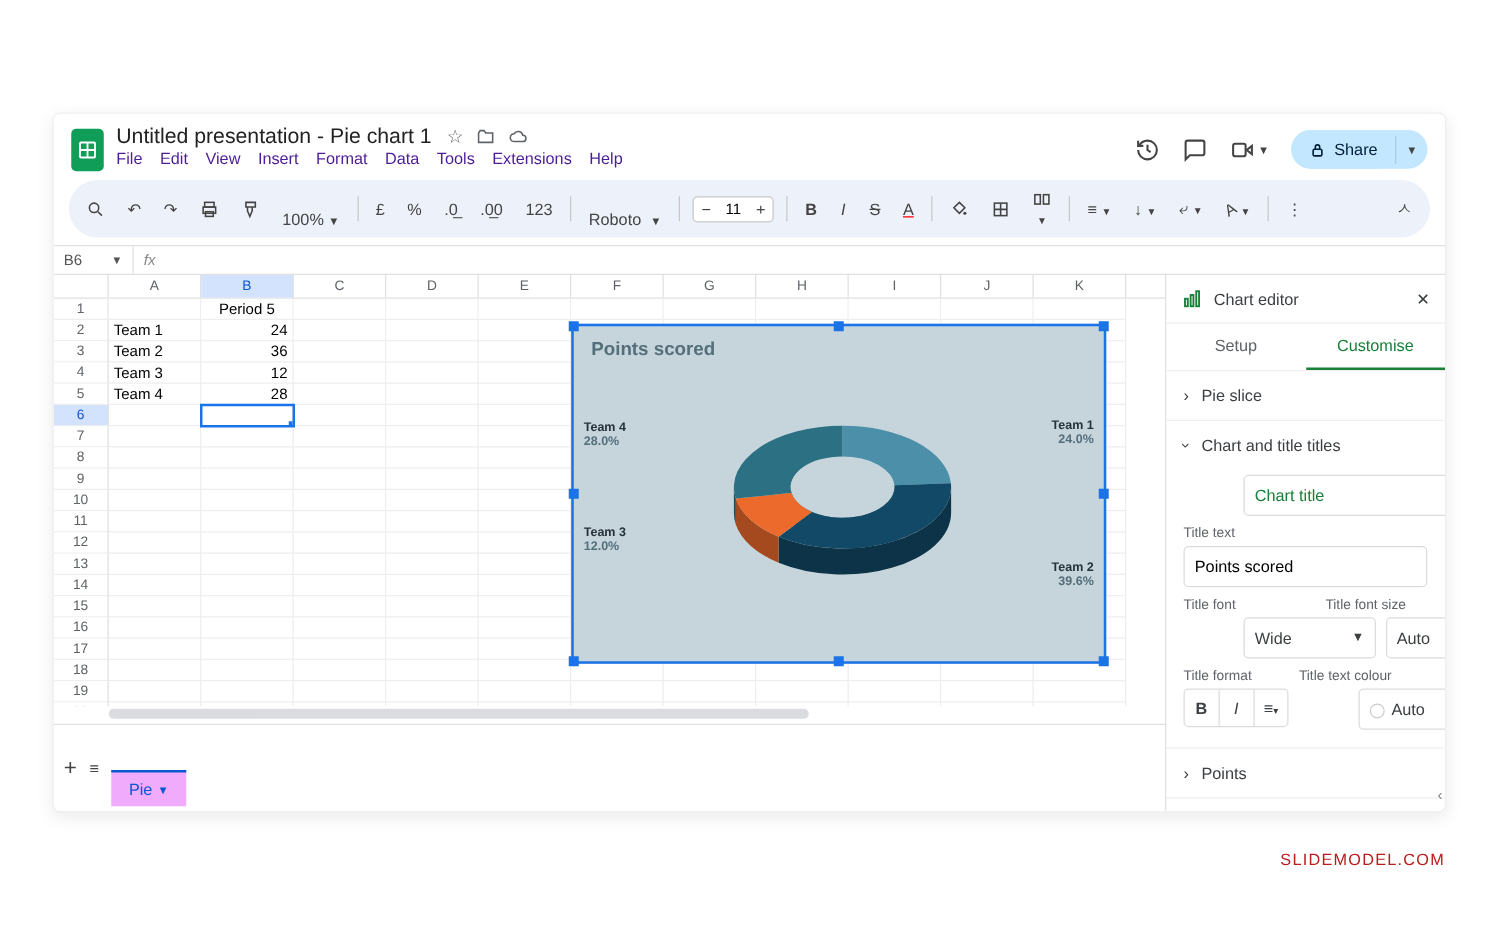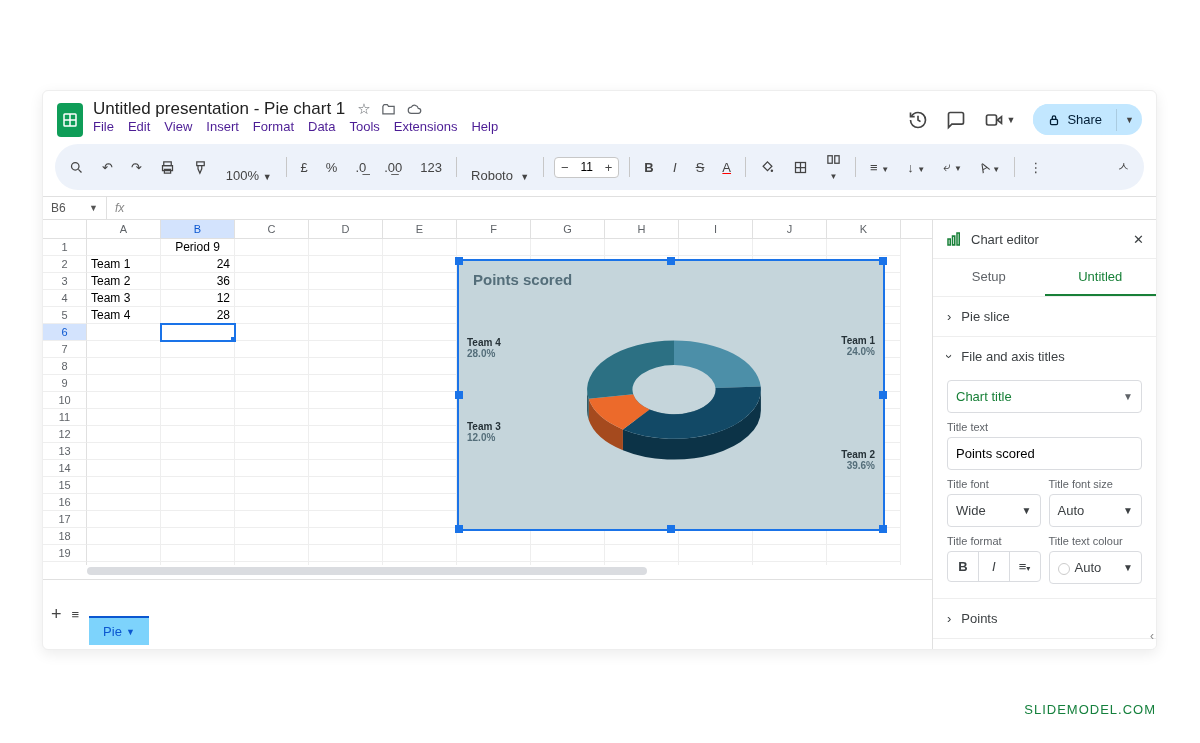--- a/index.html
+++ b/index.html
@@ -59,49 +59,49 @@
 .donut { position: absolute; left: 110px; top: 55px; width: 210px; height: 170px; }
 .dlabel { position: absolute; font-size: 10px; font-weight: bold; color: #263238; }
 .dlabel .pct { color: #546e7a; display: block; font-weight: bold; }
 .lbl-t1 { right: 8px; top: 74px; text-align: right;}
 .lbl-t2 { right: 8px; top: 188px; text-align: right;}
 .lbl-t3 { left: 8px; top: 160px; }
 .lbl-t4 { left: 8px; top: 76px; }
 
 .tabs { display: flex; align-items: center; border-top: 1px solid #e0e0e0; padding: 4px 8px; gap: 10px; font-size: 13px; color: #444; }
 .tabs .tab { padding: 6px 14px; border-radius: 0; cursor: pointer; display: flex; align-items: center; gap: 4px; }
-.tabs .tab.active { color: #0b57d0; background: #7dd3fc; border-top: 2px solid #0b57d0; margin-top: 32px; }
+.tabs .tab.active { color: #0b57d0; background: #f0abfc; border-top: 2px solid #0b57d0; margin-top: 32px; }
 
 .sidebar { width: 224px; border-left: 1px solid #e0e0e0; display: flex; flex-direction: column; font-size: 13px; color: #3c4043; background: #fff; }
 .sb-header { display: flex; align-items: center; padding: 10px 12px; gap: 8px; border-bottom: 1px solid #eee; }
 .sb-header .ttl { font-weight: 500; flex: 1; }
 .sb-tabs { display: flex; border-bottom: 1px solid #eee; }
 .sb-tabs .t { flex: 1; text-align: center; padding: 10px 0; cursor: pointer; color: #5f6368; font-size: 13px; font-weight: 500; }
 .sb-tabs .t.active { color: #188038; border-bottom: 2px solid #188038; }
 .sb-body { flex: 1; overflow-y: auto; position: relative; }
 .sb-body::-webkit-scrollbar { width: 8px; }
 .sb-body::-webkit-scrollbar-thumb { background: #bbb; border-radius: 4px; }
 .sb-section { border-bottom: 1px solid #eee; }
 .sb-sec-hdr { display: flex; align-items: center; gap: 10px; padding: 12px 14px; cursor: pointer; color: #3c4043; font-size: 13px; }
 .sb-sec-body { padding: 4px 14px 14px; }
 .sb-field-label { font-size: 11px; color: #5f6368; margin: 8px 0 4px; }
-.sb-select { width: 100%; border: 1px solid #dadce0; border-radius: 4px; padding: 8px 8px; font-size: 13px; background: #fff; display: flex; justify-content: space-between; align-items: center; cursor: pointer; }
+.sb-select { width: 100%; border: 1px solid #dadce0; border-radius: 4px; padding: 8px 8px; font-size: 13px; background: #fff; display: flex; justify-content: space-between; align-items: center; cursor: pointer; margin-left: 48px; }
 .sb-select.green { color: #188038; font-weight: 500; }
 .sb-input { width: 100%; border: 1px solid #dadce0; border-radius: 4px; padding: 8px; font-size: 13px; }
 .sb-row2 { display: flex; gap: 8px; }
 .sb-row2 > div { flex: 1; }
 .fmt-group { display: flex; border: 1px solid #dadce0; border-radius: 4px; overflow: hidden; }
 .fmt-group .b { flex: 1; text-align: center; padding: 7px 0; border-right: 1px solid #dadce0; cursor: pointer; font-size: 13px; }
 .fmt-group .b:last-child { border-right: none; }
 .color-swatch { width: 12px; height: 12px; border: 1px solid #ccc; border-radius: 50%; display: inline-block; margin-right: 5px; vertical-align: middle; }
 .sidebar-collapse { position: absolute; right: 2px; bottom: 6px; font-size: 12px; color: #888; cursor: pointer; }
 .hscroll { height: 10px; margin: 2px 12px 2px 44px; }
 .hscroll .thumb { height: 8px; background: #dadce0; border-radius: 4px; width: 560px; }
 
-.watermark { position: absolute; right: 44px; bottom: 26px; font-size: 13px; letter-spacing: 1px; color: #15803d; }
+.watermark { position: absolute; right: 44px; bottom: 48px; font-size: 13px; letter-spacing: 1px; color: #b91c1c; }
 svg { display: block; }
 </style>
 </head>
 <body>
 
 <div class="app-frame">
 
   <div class="titlebar">
     <div class="logo">
       <svg viewBox="0 0 24 24" fill="#fff">
@@ -267,21 +267,21 @@
           <div class="ch" style="width: 74px;">H</div>
           <div class="ch" style="width: 74px;">I</div>
           <div class="ch" style="width: 74px;">J</div>
           <div class="ch" style="width: 74px;">K</div>
         </div>
       <div class="grid" id="grid">
 
         <div class="row">
             <div class="rh">1</div>
             <div class="cell header"></div>
-            <div class="cell header">Period 9</div>
+            <div class="cell header">Period 5</div>
             <div class="cell header"></div>
             <div class="cell header"></div>
             <div class="cell header"></div>
             <div class="cell header"></div>
             <div class="cell header"></div>
             <div class="cell header"></div>
             <div class="cell header"></div>
             <div class="cell header"></div>
             <div class="cell header"></div>
           </div>
@@ -625,33 +625,33 @@
               <rect x="4" y="12" width="3" height="8"></rect>
               <rect x="10" y="8" width="3" height="12"></rect>
               <rect x="16" y="4" width="3" height="16"></rect>
             </svg>
           </span>
         <span class="ttl">Chart editor</span>
         <span style="cursor:pointer">✕</span>
       </div>
       <div class="sb-tabs">
         <div class="t">Setup</div>
-        <div class="t active">Untitled</div>
+        <div class="t active">Customise</div>
       </div>
       <div class="sb-body">
         <div class="sb-section">
           <div class="sb-sec-hdr">
             <span>›</span>
             <span>Pie slice</span>
           </div>
         </div>
         <div class="sb-section">
           <div class="sb-sec-hdr">
             <span style="transform:rotate(90deg);display:inline-block">›</span>
-            <span>File and axis titles</span>
+            <span>Chart and title titles</span>
           </div>
           <div class="sb-sec-body">
             <div class="sb-select green">
               <span>Chart title</span>
                 <span style="color:#5f6368;font-size:10px">▼</span>
             </div>
             <div class="sb-field-label">Title text</div>
             <input class="sb-input" value="Points scored" style="">
             <div class="sb-row2">
               <div>

